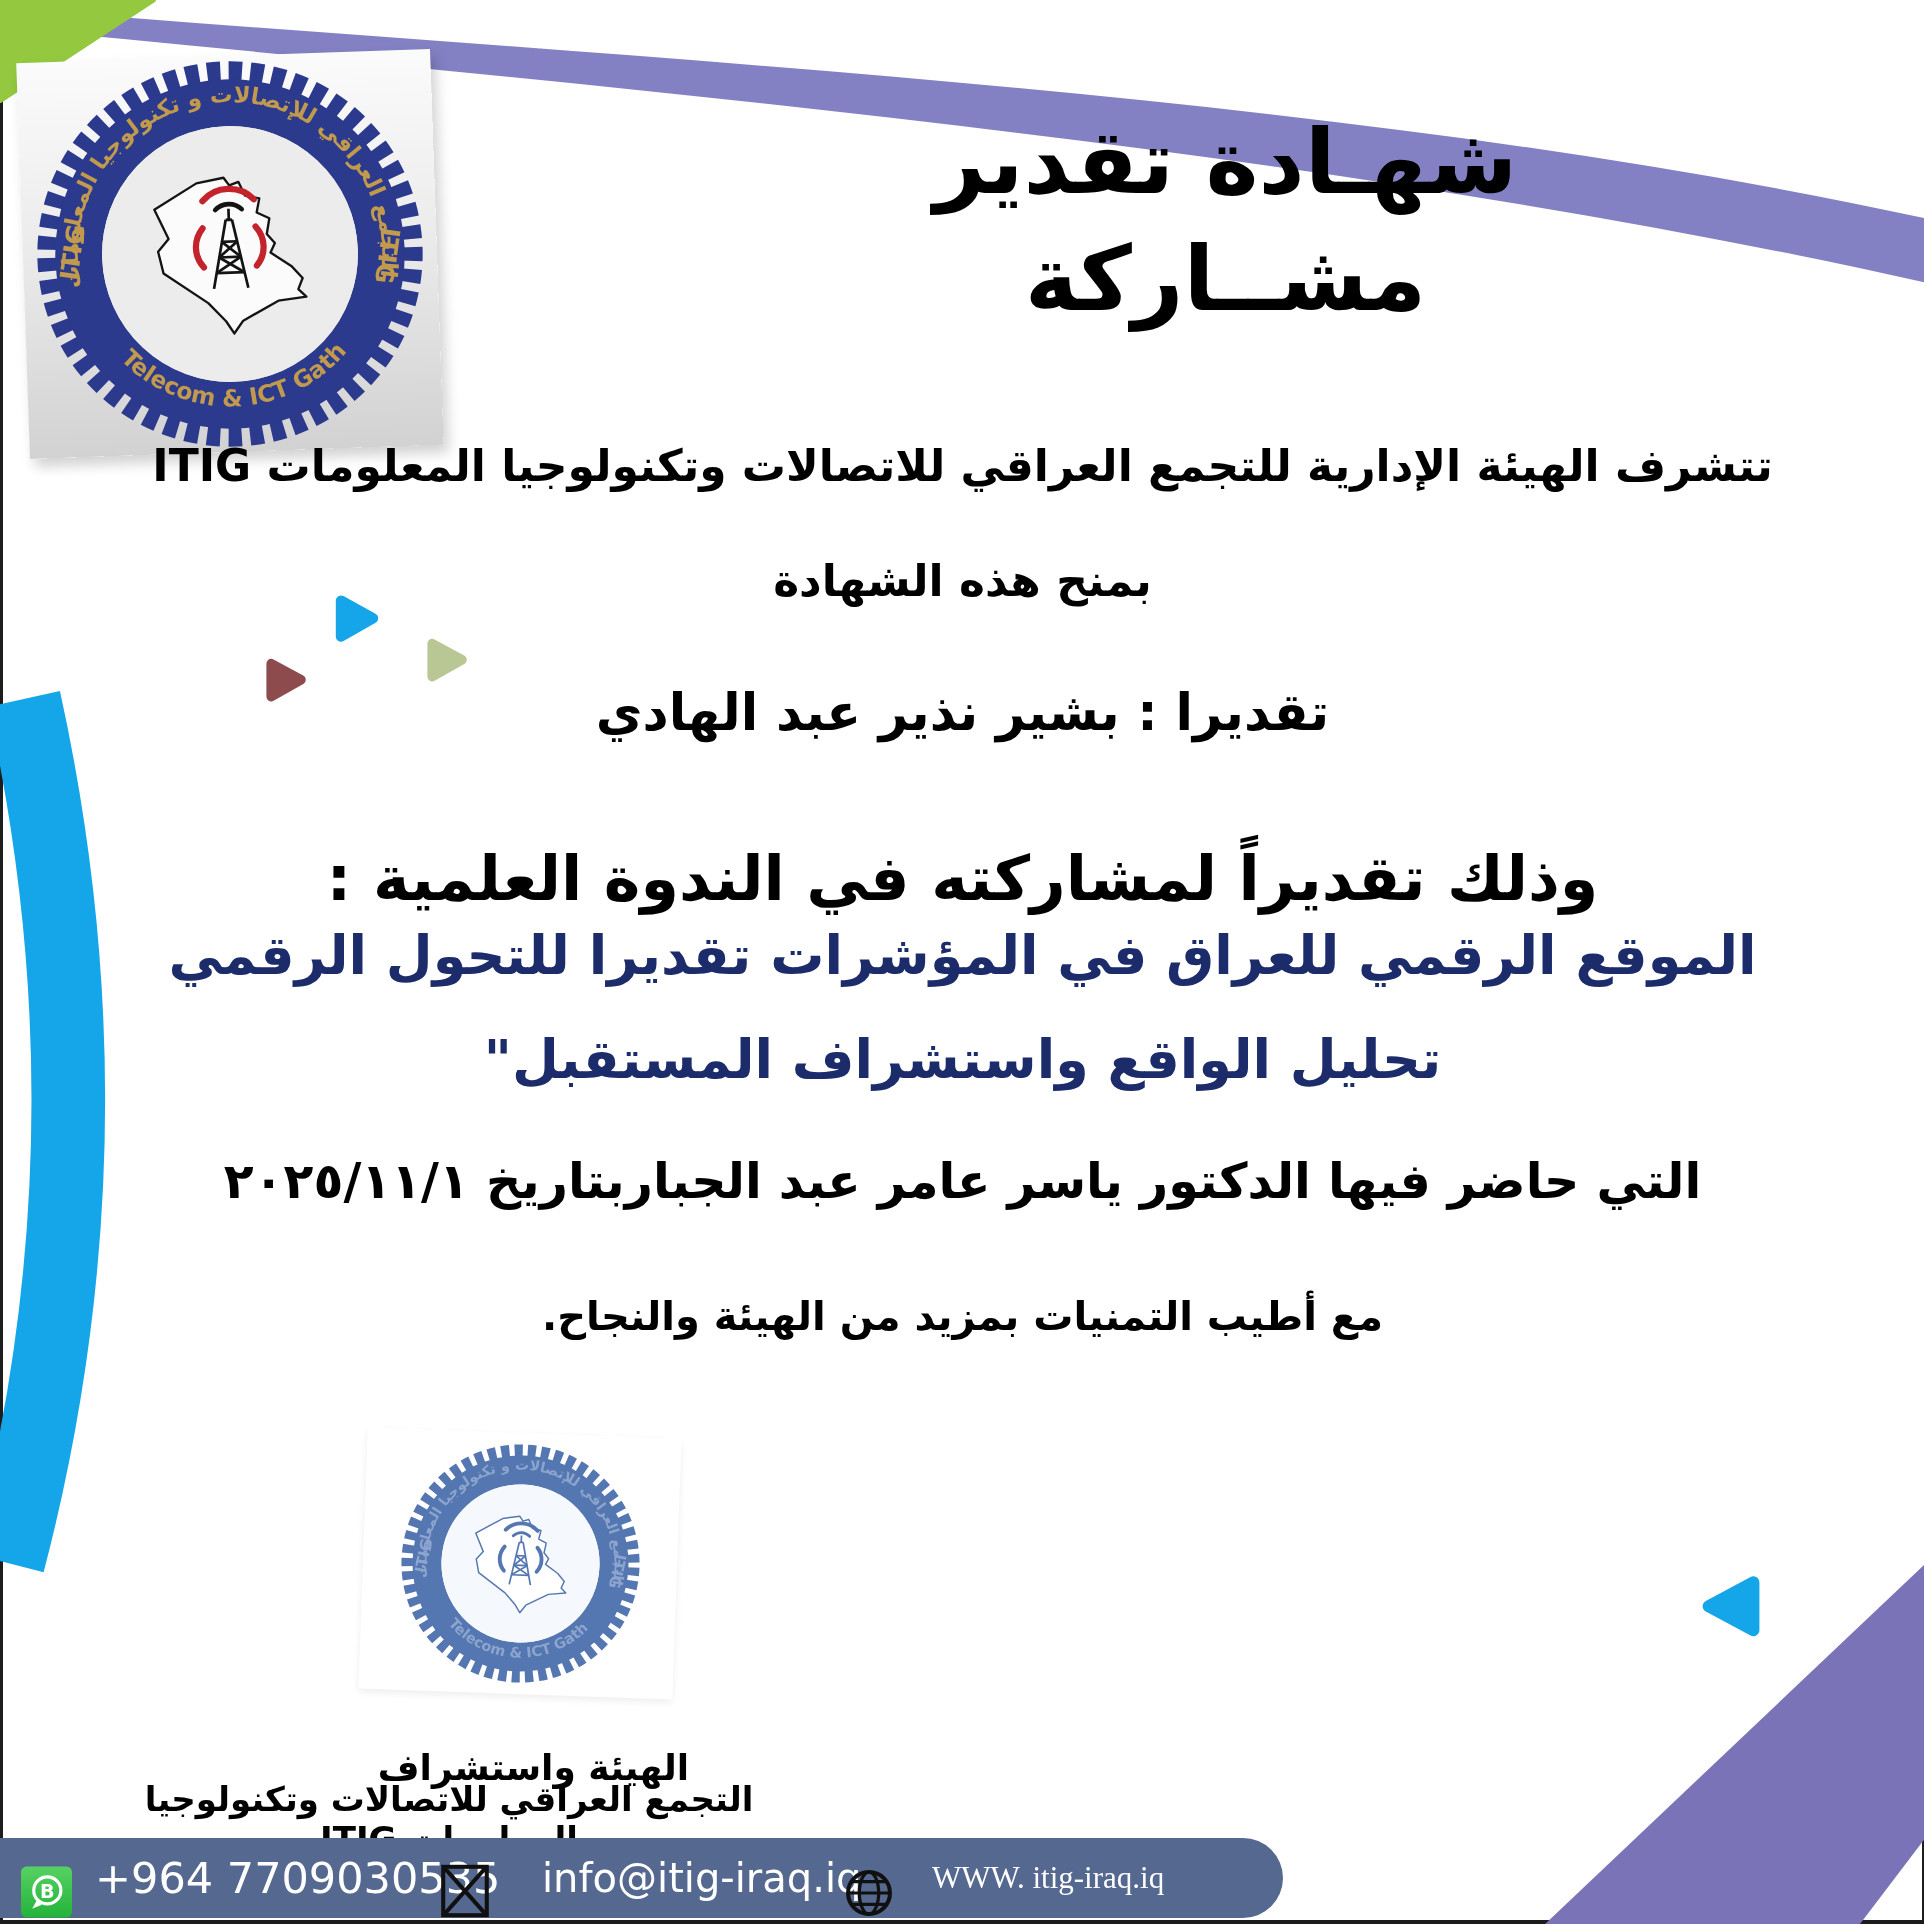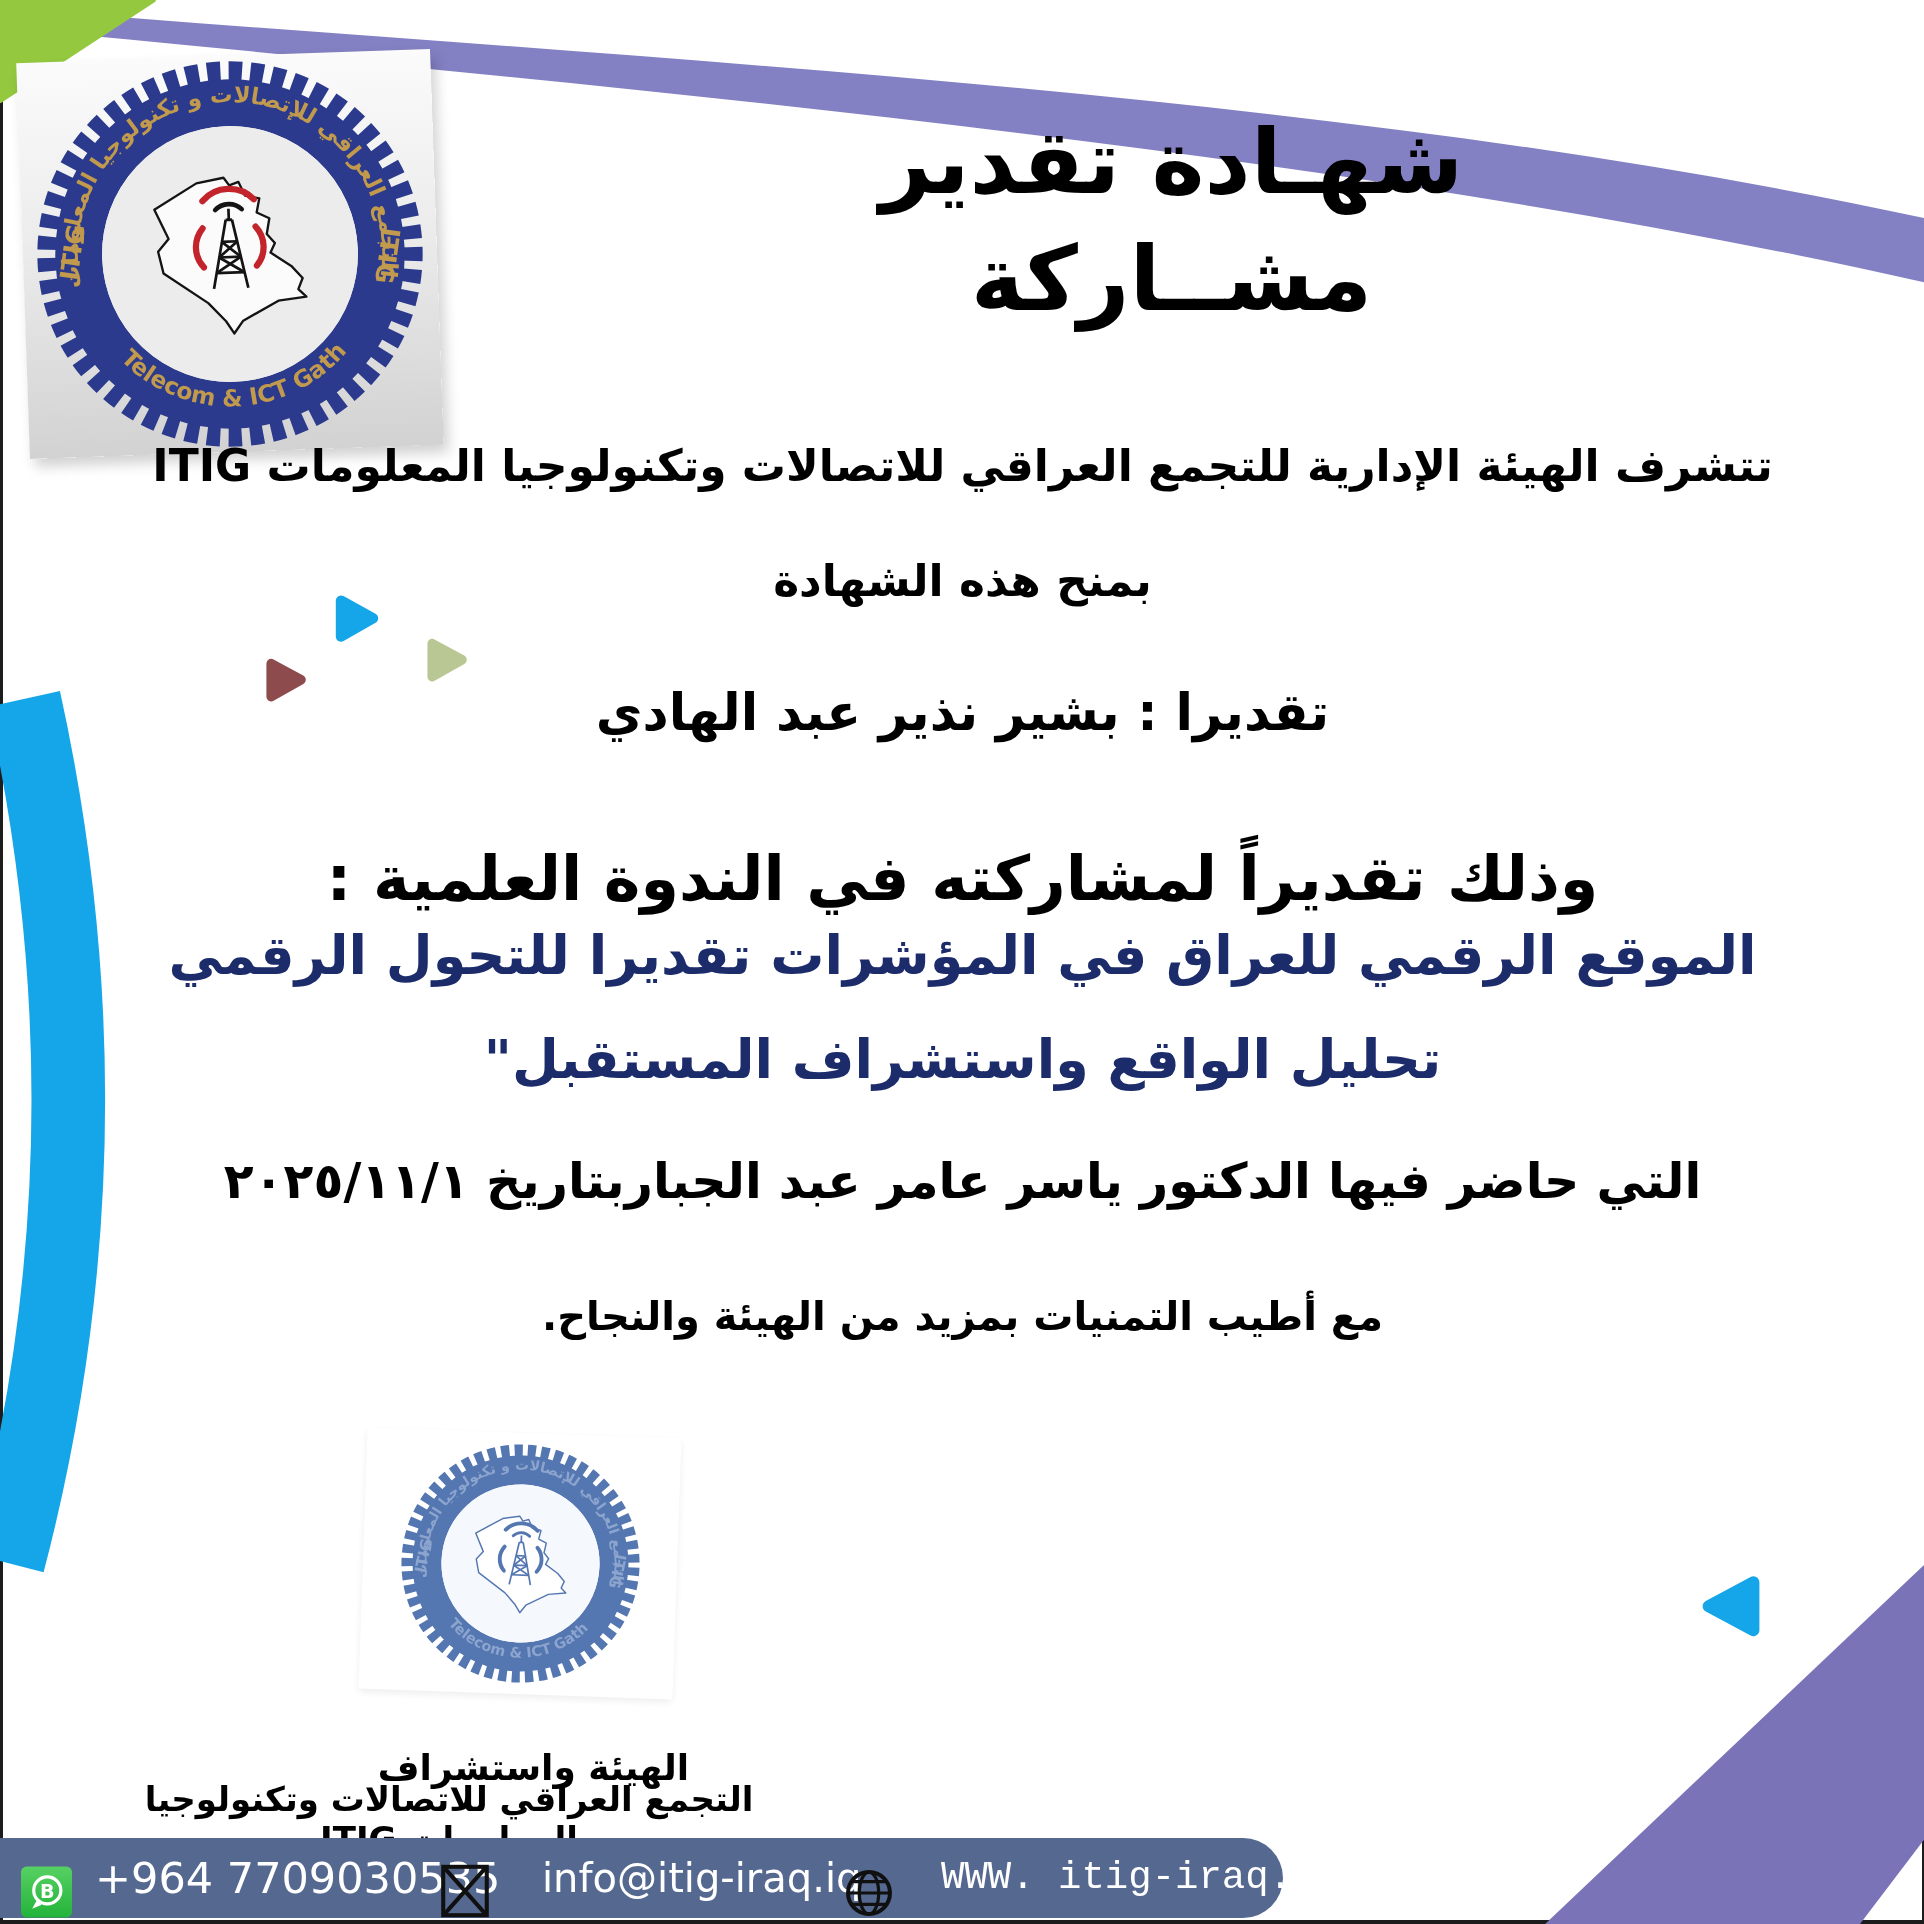--- a/index.html
+++ b/index.html
@@ -33,42 +33,42 @@
   .logo--faded{--ring:#4c70ad;--gold:#86a0cc;--red:#4c70ad;--ink:#4c70ad;--disc:#f5f8fc;--map:#ffffff;opacity:.95;}
   .logo-box-b{
     left:363px;top:1433px;width:314px;height:261px;z-index:7;
     background:#ffffff;transform:rotate(2deg);
     display:flex;align-items:center;justify-content:center;
     box-shadow:0 3.2px 8px rgba(0,0,0,.08);
   }
 
   
   .t{direction:rtl;text-align:center;color:#000;font-weight:bold;z-index:8;left:32px;width:1861px;}
-  .title{left:666px;width:1011px;top:103px;font-size:90px;line-height:1.3;letter-spacing:0.8px;z-index:8;}
+  .title{left:720px;width:1011px;top:103px;font-size:90px;line-height:1.3;letter-spacing:0.8px;z-index:8;}
   .l1{top:440px;font-size:44px;}
   .l2{top:555px;font-size:44px;}
   .l3{top:683px;font-size:51px;}
   .l4{top:842px;font-size:62px;}
   .l5{top:924px;font-size:54px;color:var(--navy_text,#1c2b6a);}
   .l6{top:1028px;font-size:54px;color:var(--navy_text,#1c2b6a);}
   .l7{top:1153px;font-size:49px;}
   .l8{top:1293px;font-size:40px;}
   .sig-admin{left:305px;width:457px;top:1747px;font-size:36px;z-index:8;}
   .sig-org{left:64px;width:770px;top:1779px;font-size:34px;z-index:8;}
 
   
   .footer-bar{
     left:0;top:1838px;width:1283px;height:80px;z-index:10;
     background:var(--footer_bar,#55688f);
     border-radius:0 42px 42px 0;
   }
   .fitem{position:absolute;top:0;height:80px;line-height:80px;color:#fff;white-space:nowrap;}
   .f-phone{left:95px;font-size:43px;}
   .f-email{left:542px;font-size:40px;}
-  .f-site{left:932px;font-size:39px;font-family:Liberation Mono, monospace;margin-left:9px;}
+  .f-site{left:932px;font-size:31px;font-family:Liberation Serif, serif;}
   .f-wa{left:21px;top:14.4px;}
   .f-env{left:440px;top:13px;}
   .f-globe{left:844px;top:15.2px;}
 </style>
 </head>
 <body>
 
 <div class="canvas">
 
   <div class="abs border-left"></div>

